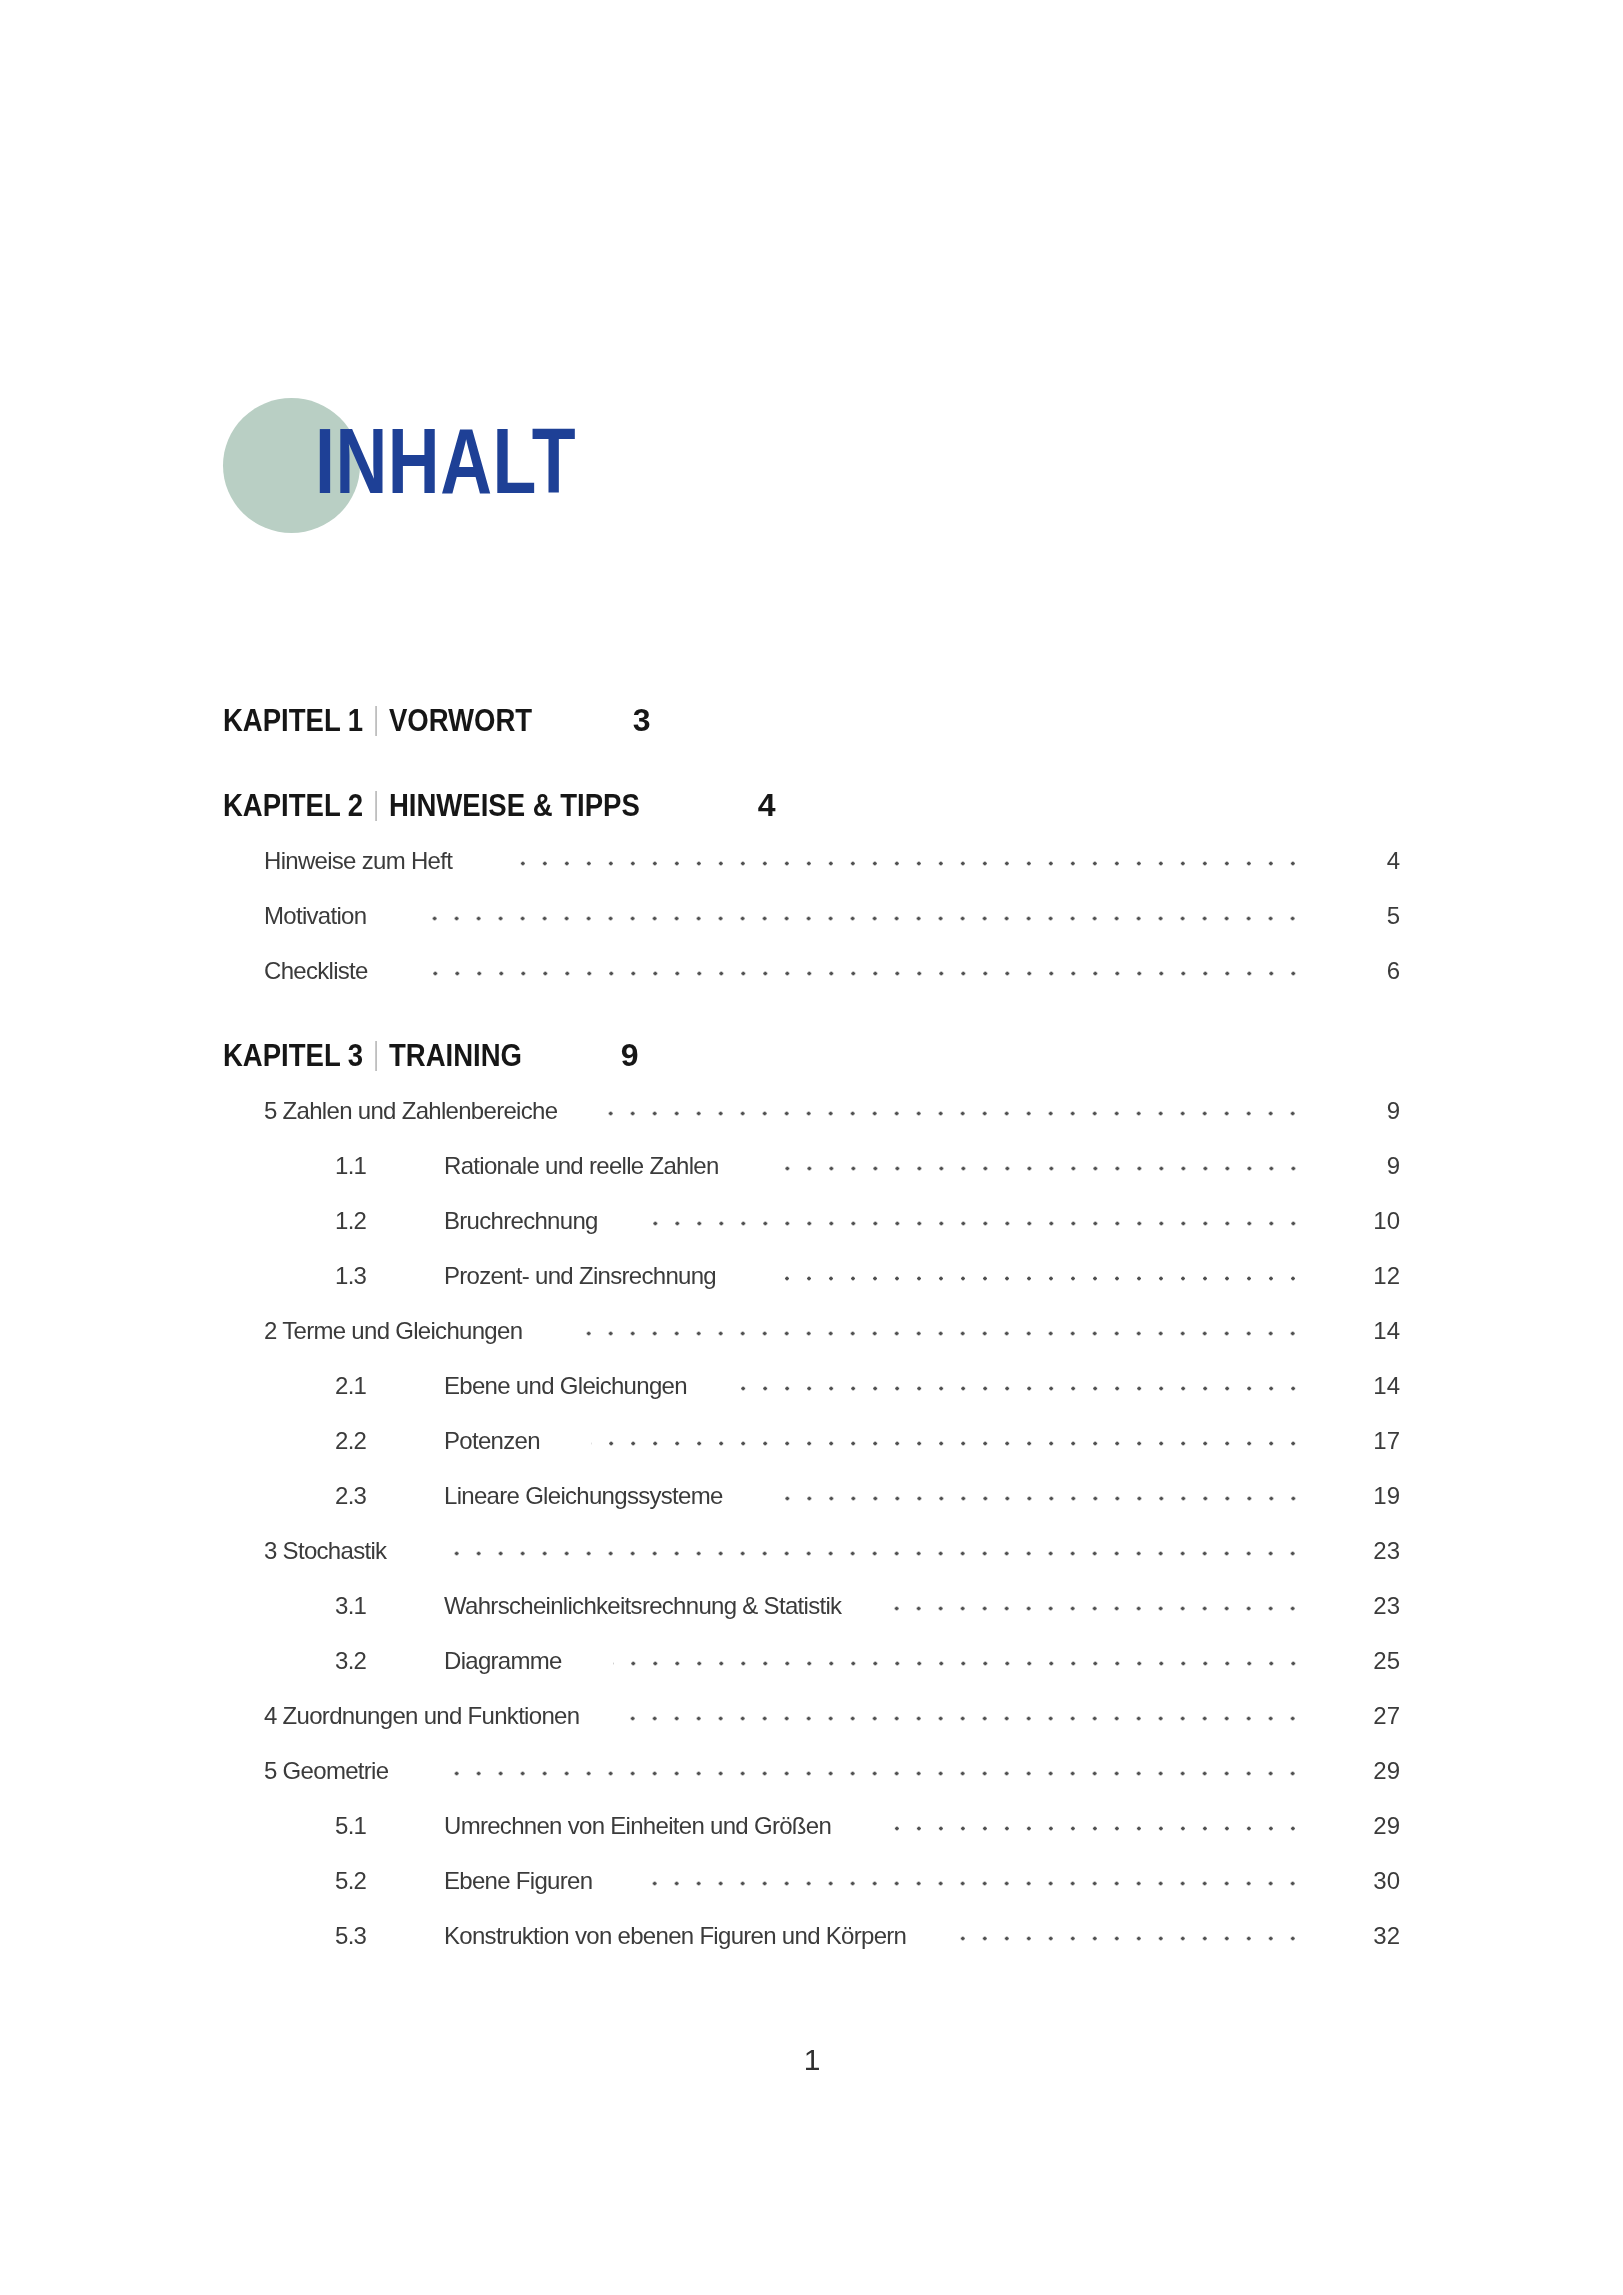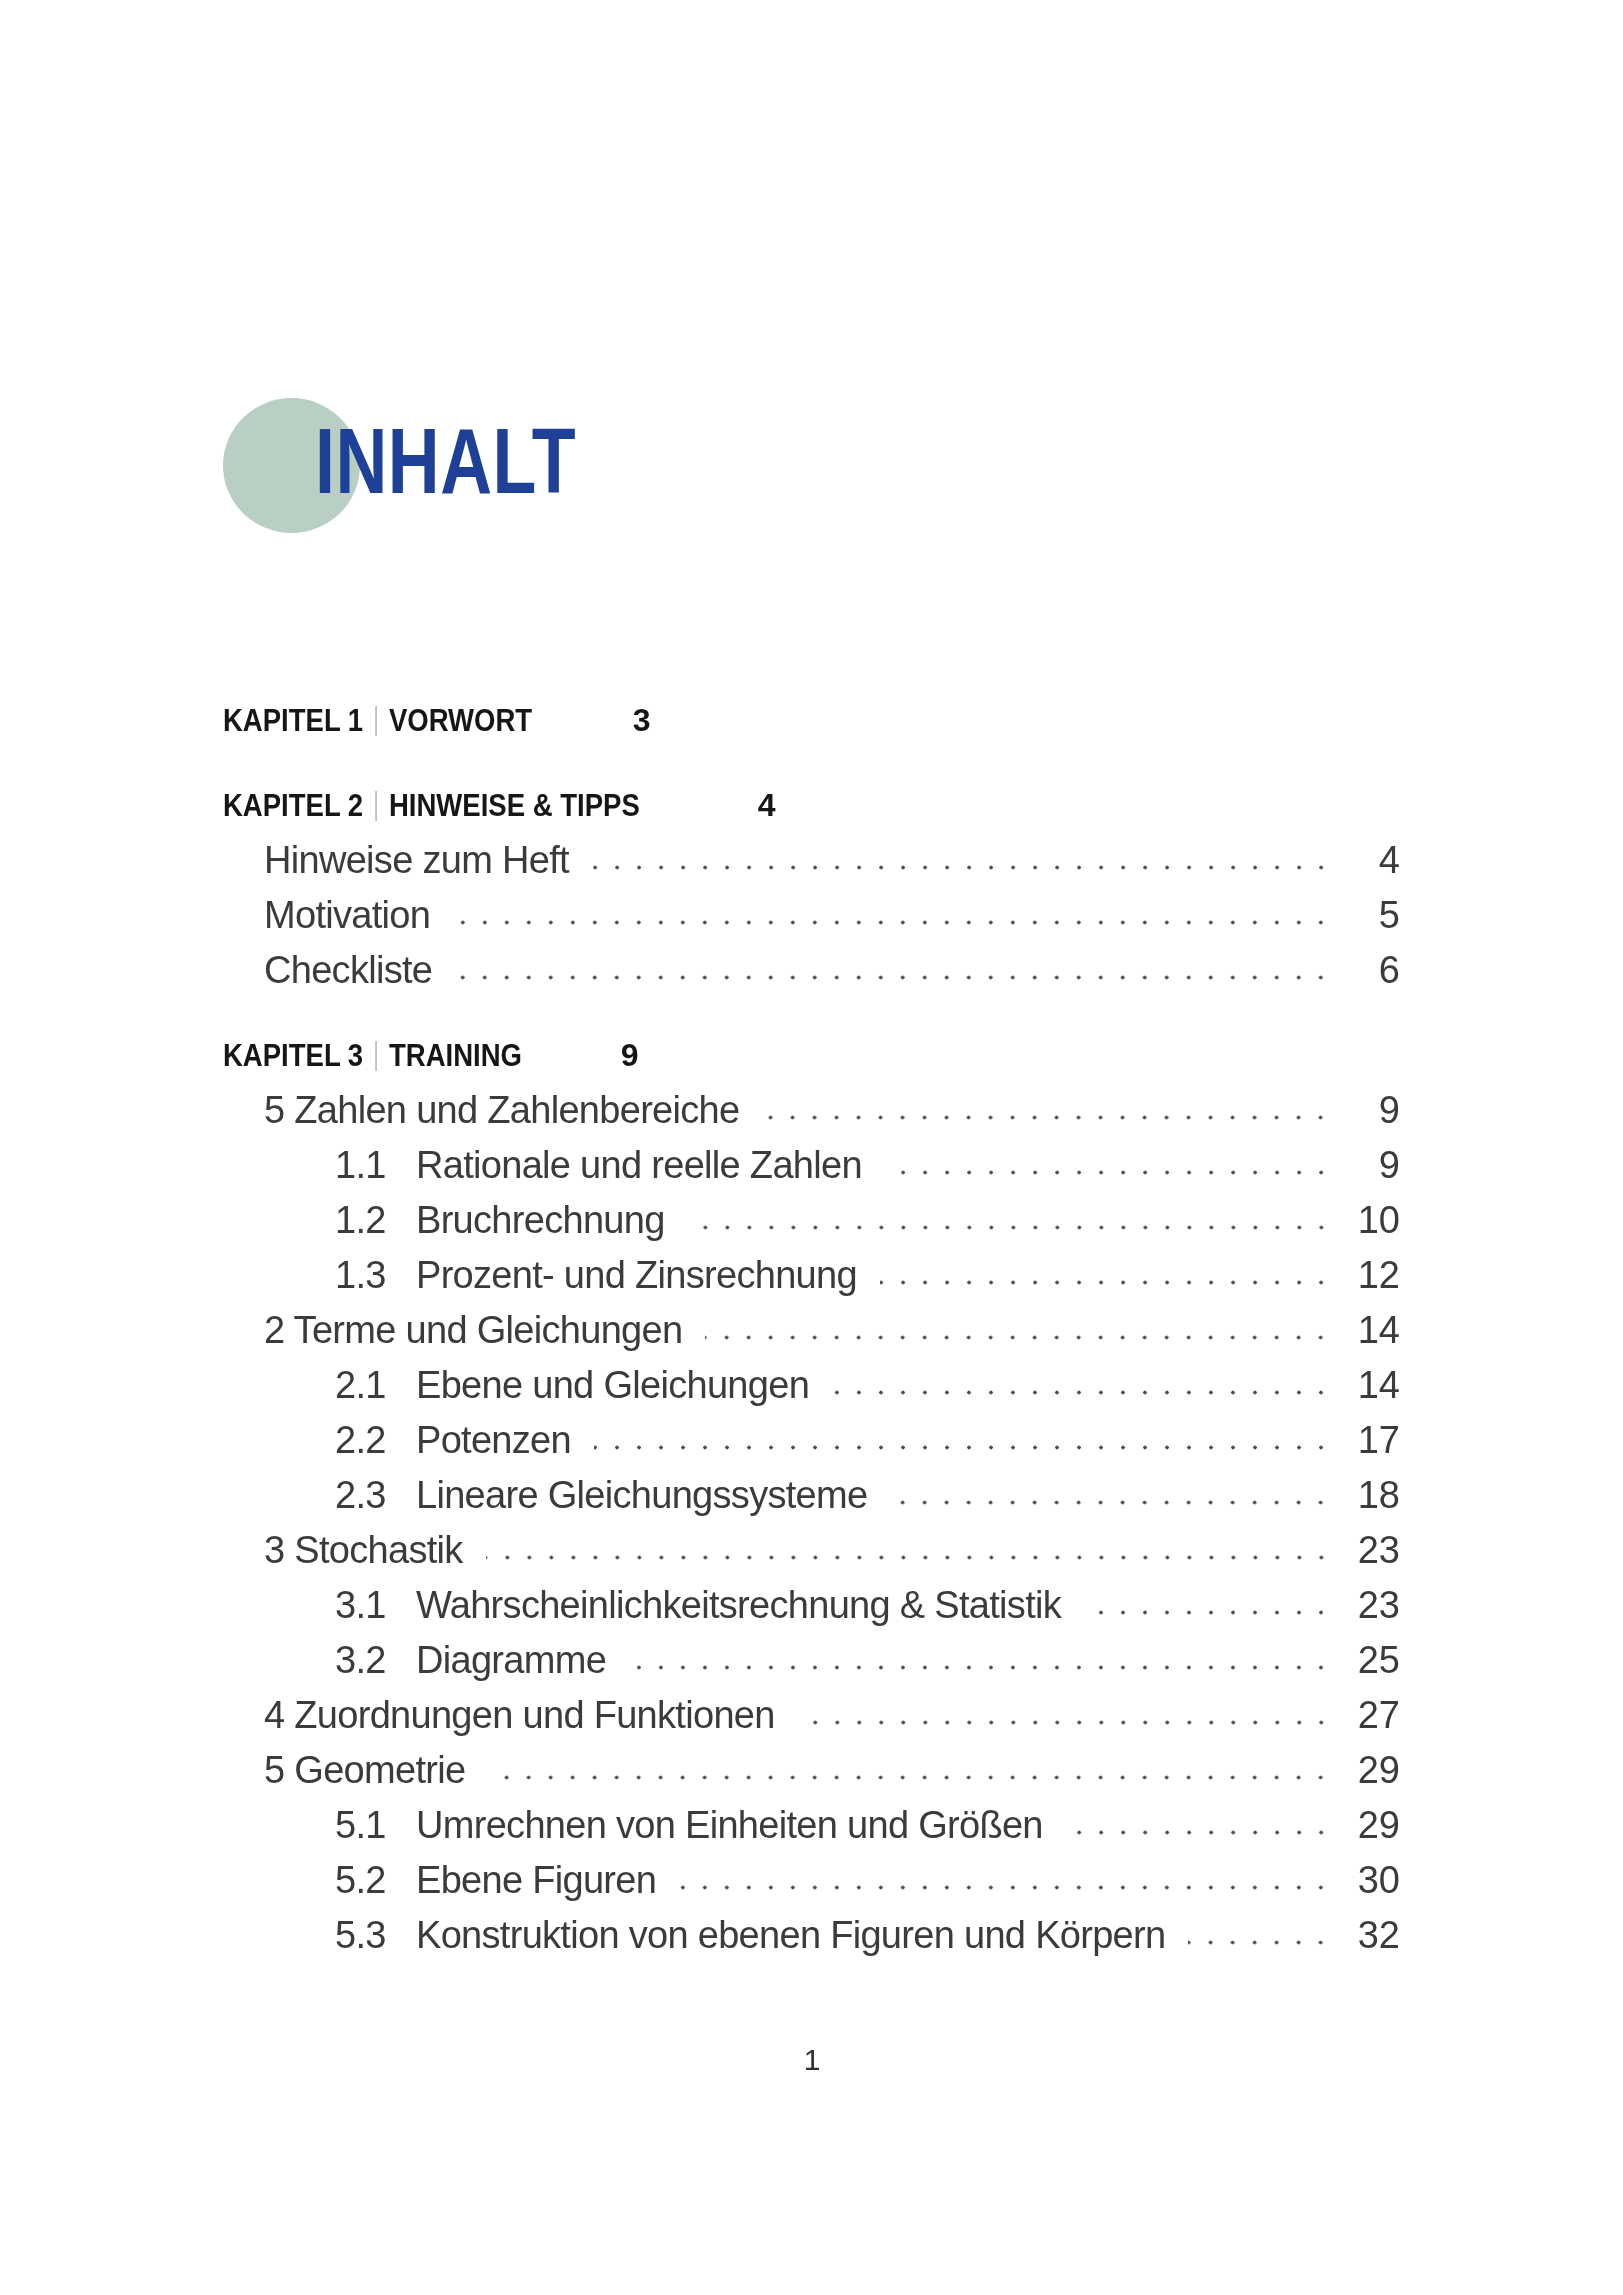--- a/index.html
+++ b/index.html
@@ -50,21 +50,21 @@
   .chapter-row:not(:first-child) { margin-top:30px; }
   .chapter-left {
     display:inline-block;
     transform:scaleX(0.86); transform-origin:left center;
   }
   .chapter-sep {
     display:inline-block; width:2px; height:30px;
     background:var(--separator_gray);
     vertical-align:-4.7px; margin:0 14px;
   }
-  .entry-row { font-size:38px; color:var(--entry_color); letter-spacing:-0.7px; }
+  .entry-row { font-size:24px; color:var(--entry_color); letter-spacing:-0.7px;gap:28px; }
   .entry-row.lvl1 { padding-left:41px; }
   .entry-row.lvl2 { padding-left:112px; }
   .entry-number { display:inline-block; width:81px; }
   .entry-title { flex:0 0 auto; }
   .dot-leader {
     flex:1 1 auto; align-self:baseline;
     height:10.8px; margin-left:23px;
     background-image:radial-gradient(circle, var(--dot_color) 1.6px, rgba(0,0,0,0) 2px);
     background-size:22px 10.8px;
     background-repeat:repeat-x;
@@ -153,21 +153,21 @@
       <div class="toc-row entry-row lvl2">
         <span class="entry-number">2.2</span>
         <span class="entry-title">Potenzen</span>
         <div class="dot-leader"></div>
         <span class="page-num">17</span>
       </div>
       <div class="toc-row entry-row lvl2">
         <span class="entry-number">2.3</span>
         <span class="entry-title">Lineare Gleichungssysteme</span>
         <div class="dot-leader"></div>
-        <span class="page-num">18</span>
+        <span class="page-num">19</span>
       </div>
       <div class="toc-row entry-row lvl1">
         <span class="entry-title">3 Stochastik</span>
         <div class="dot-leader"></div>
         <span class="page-num">23</span>
       </div>
       <div class="toc-row entry-row lvl2">
         <span class="entry-number">3.1</span>
         <span class="entry-title">Wahrscheinlichkeitsrechnung &amp; Statistik</span>
         <div class="dot-leader"></div>

